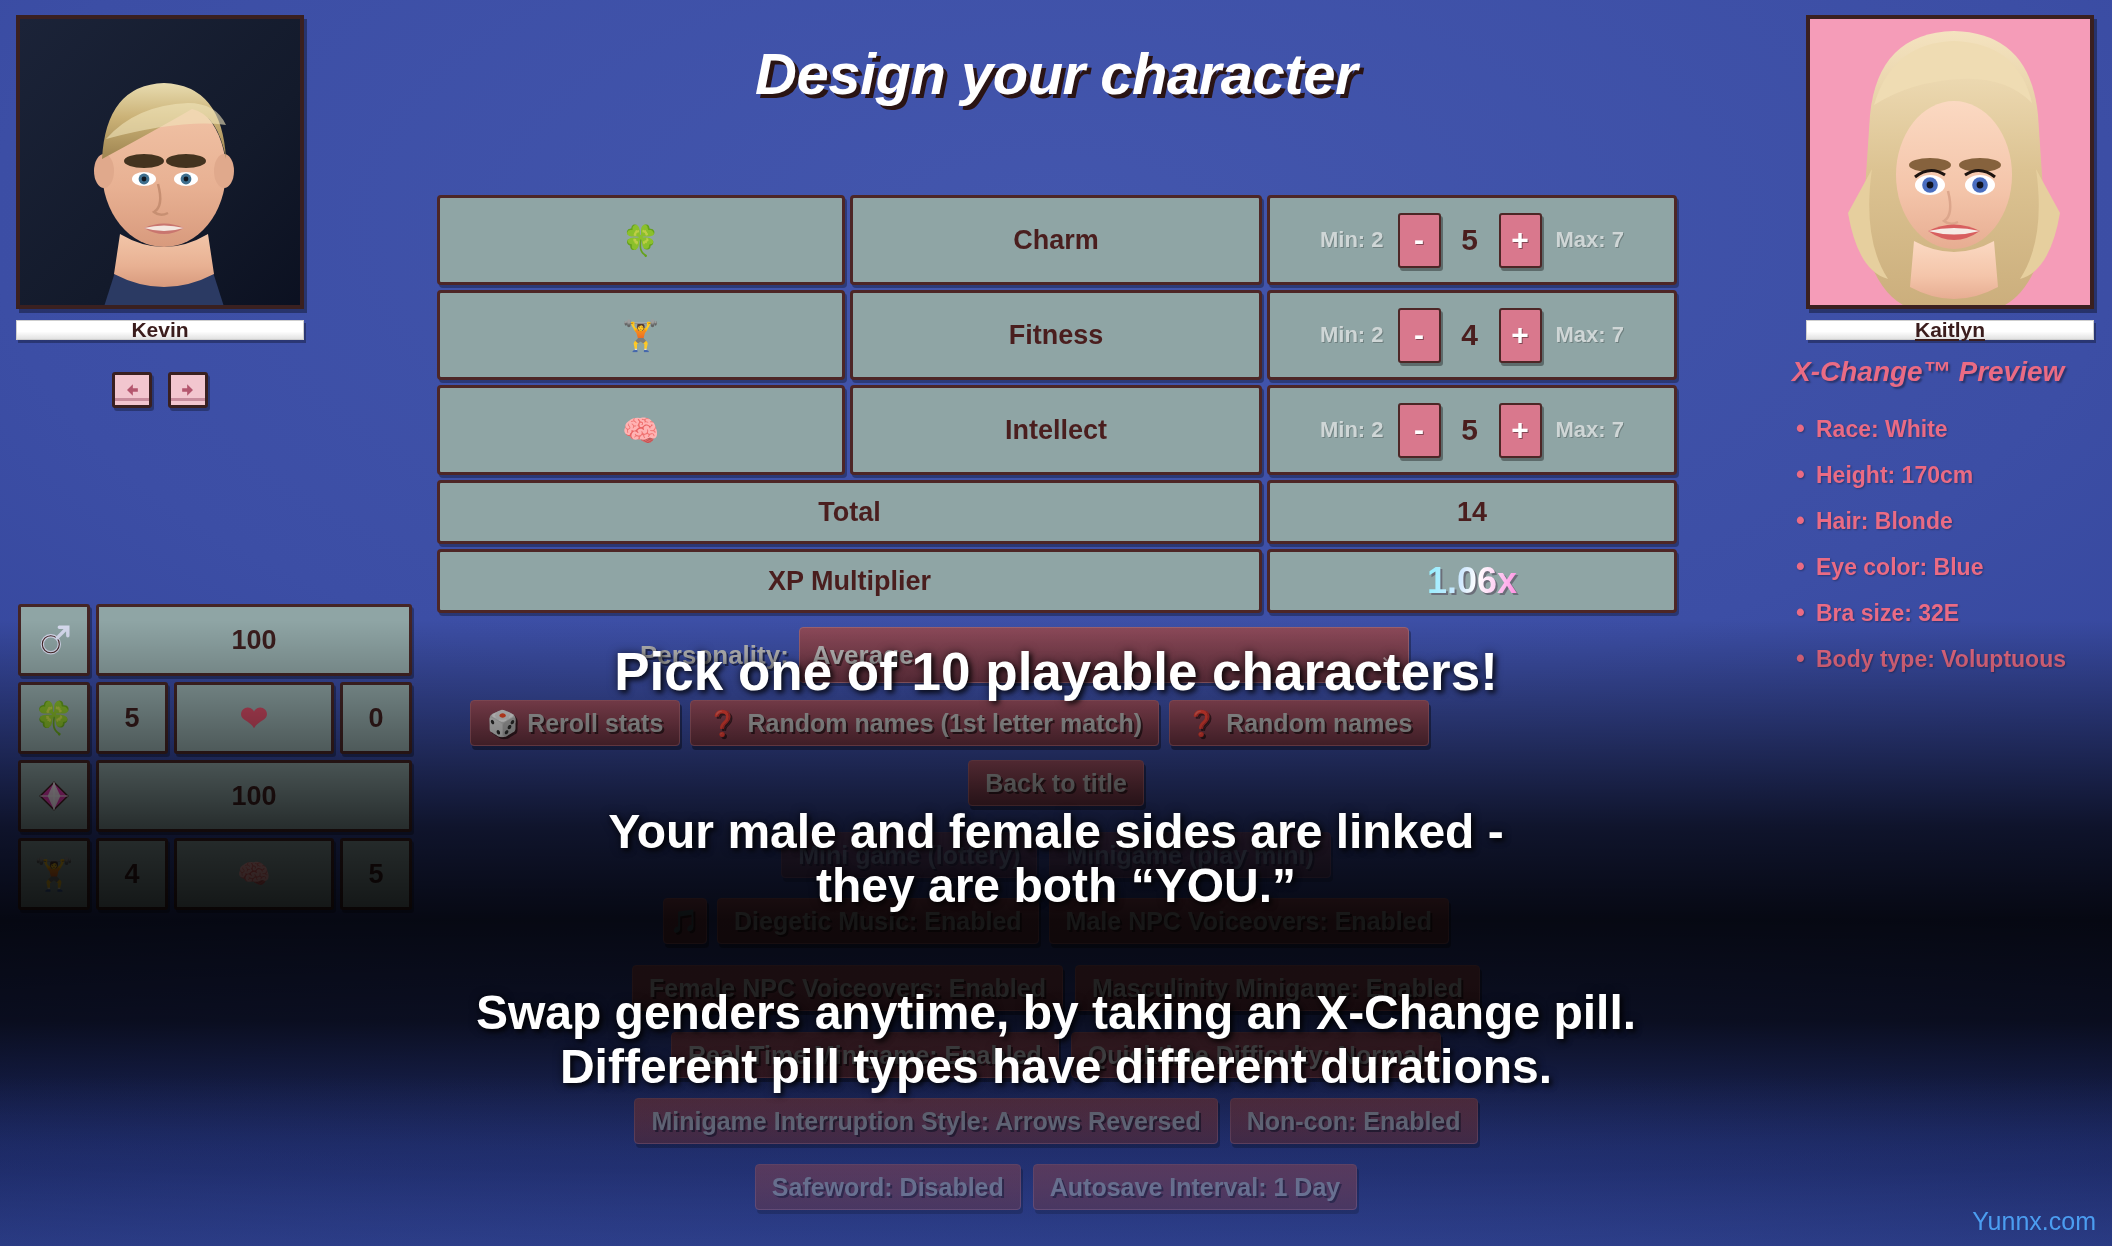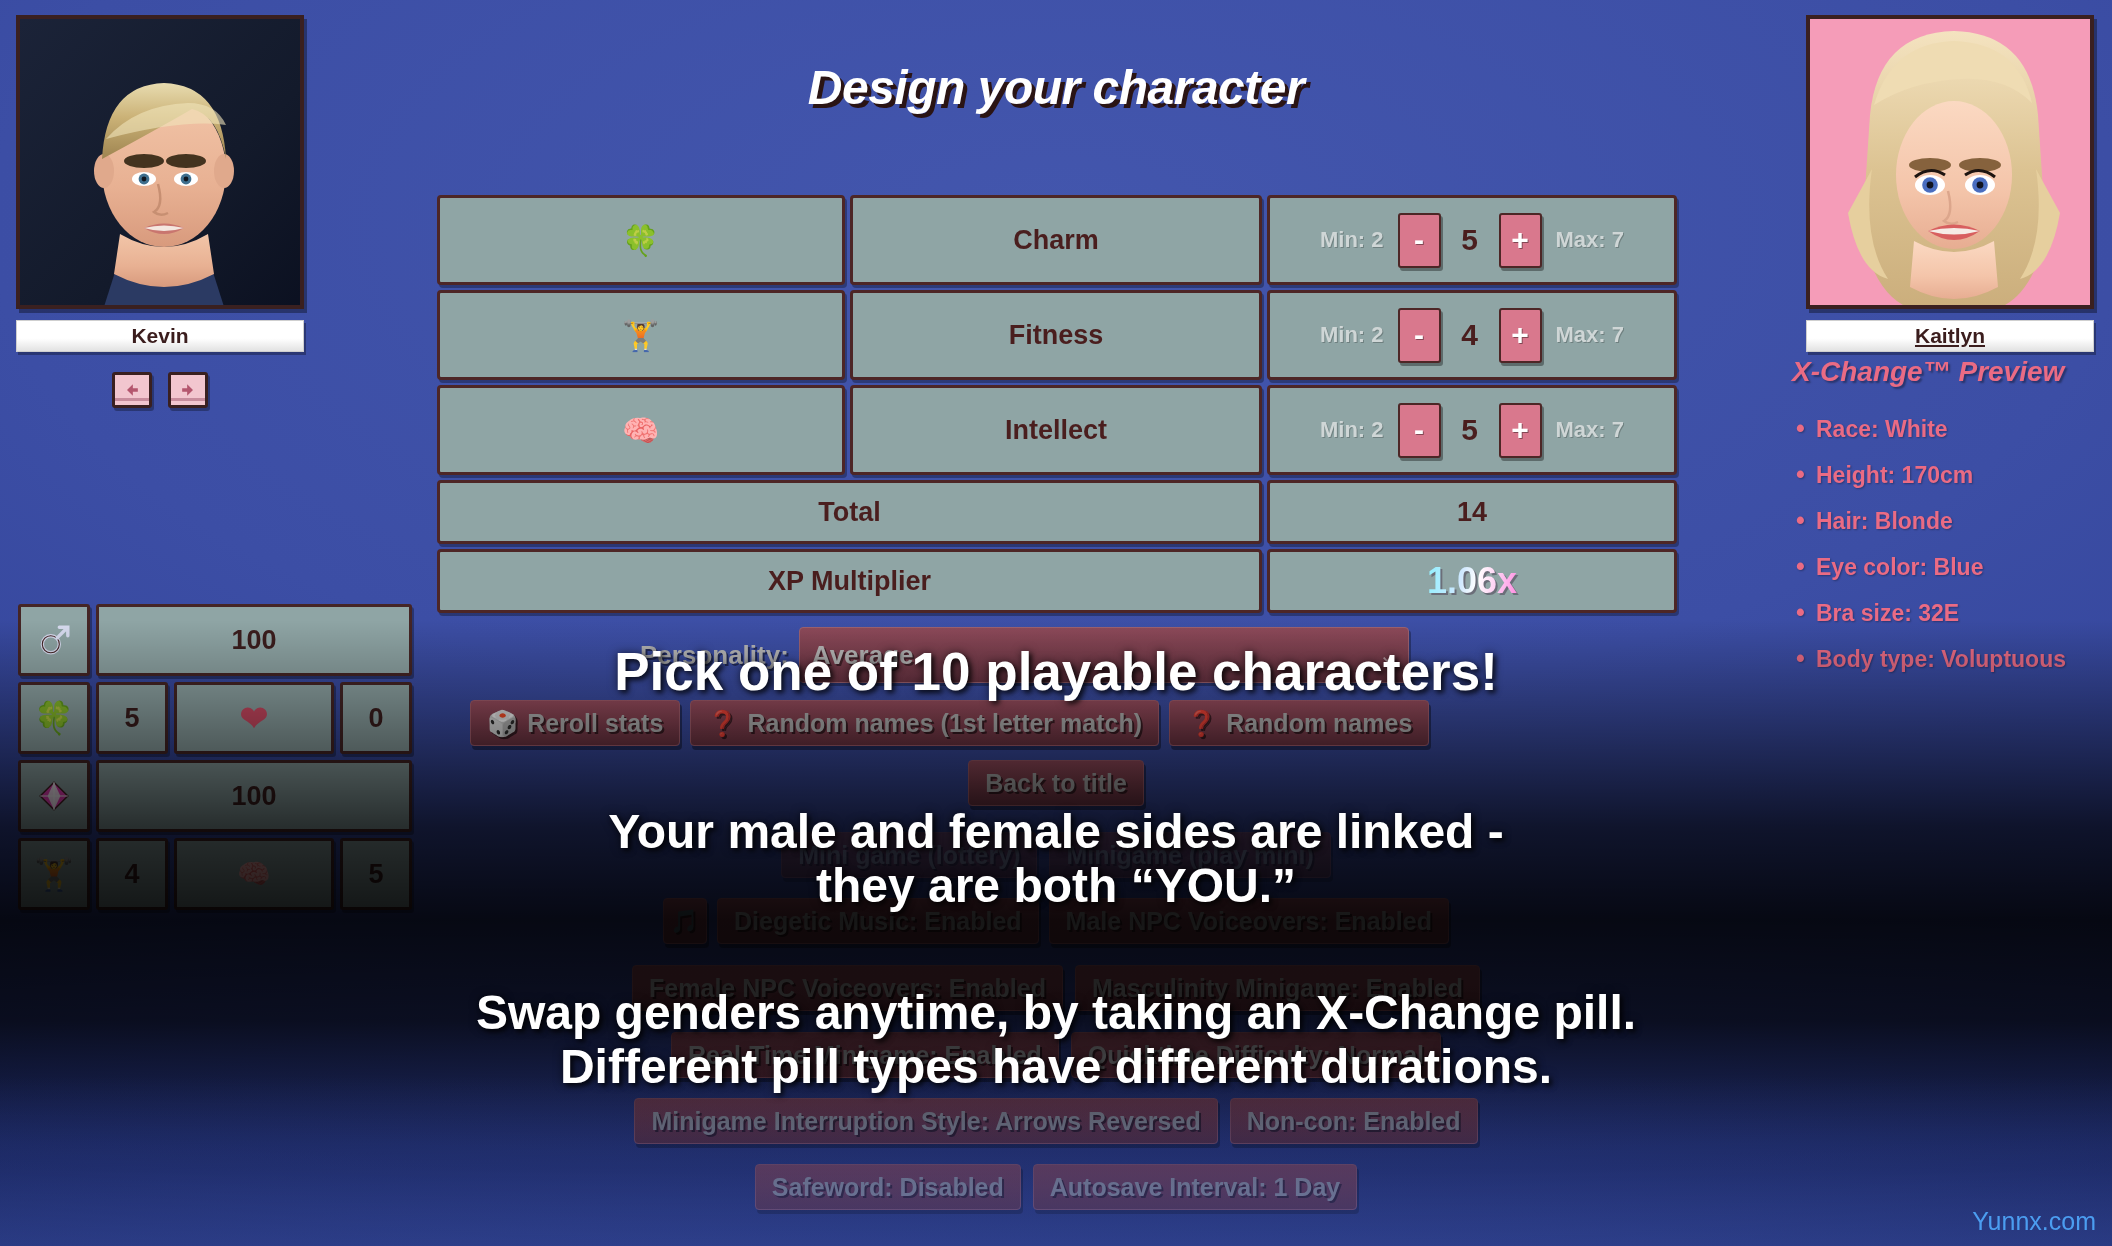--- a/index.html
+++ b/index.html
@@ -29,21 +29,21 @@
   
   .portrait-frame{
     position:absolute; border:4px solid #3a2020;
     box-shadow:3px 4px 0 rgba(0,0,0,.35);
     overflow:hidden;
   }
   #portrait-male{ left:16px; top:15px; width:288px; height:294px; }
   #portrait-female{ left:1806px; top:15px; width:288px; height:294px; }
 
   .name-plate{
-    position:absolute; height:32px;
+    position:absolute; height:20px;
     background:linear-gradient(180deg,#ffffff 0%,#ffffff 58%,#e2e2e2 100%);
     border:1px solid #cfcfcf;
     box-shadow:2px 3px 0 rgba(0,0,0,.30);
     display:flex; align-items:center; justify-content:center;
     color:#3b1d1d; font-weight:bold; font-size:21px;
   }
   #name-male{ left:16px; top:320px; width:288px; }
   #name-female{ left:1806px; top:320px; width:288px;text-decoration:underline; }
 
   
@@ -70,24 +70,23 @@
     color:#3b1d1d; font-weight:bold; font-size:27px;
   }
   .ls-icon{ width:72px; flex:0 0 72px; font-size:32px; }
   .ls-wide{ flex:1 1 auto; }
   .ls-num{ width:72px; flex:0 0 72px; }
   .ls-mid{ flex:1 1 auto; }
 
   
   #page-title{
     position:absolute; left:0; right:0; top:40px; text-align:center;
-    font-size:48px; font-weight:bold; font-style:italic; color:#ffffff;
+    font-size:58px; font-weight:bold; font-style:italic; color:#ffffff;
     text-shadow:4px 4px 0 #2a1414;
     letter-spacing:-0.5px;
-    margin-top:20px;
   }
 
   
   #stat-table{ position:absolute; left:437px; top:195px; width:1240px; display:flex; flex-direction:column; gap:5px; z-index:5;}
   .st-row{ display:flex; gap:5px; height:90px; }
   .st-cell{
     background:#8fa5a5; border:3px solid #4d2626; border-radius:4px;
     box-shadow:2px 3px 0 rgba(0,0,0,.30);
     display:flex; align-items:center; justify-content:center;
     color:#4a1e1e; font-weight:bold; font-size:27px;

